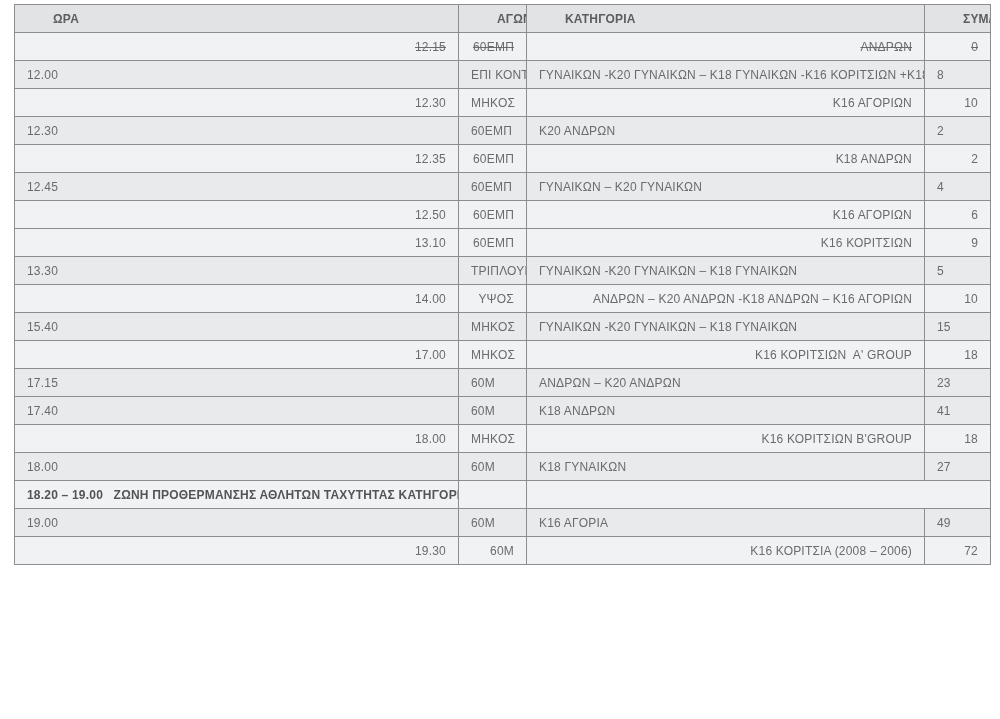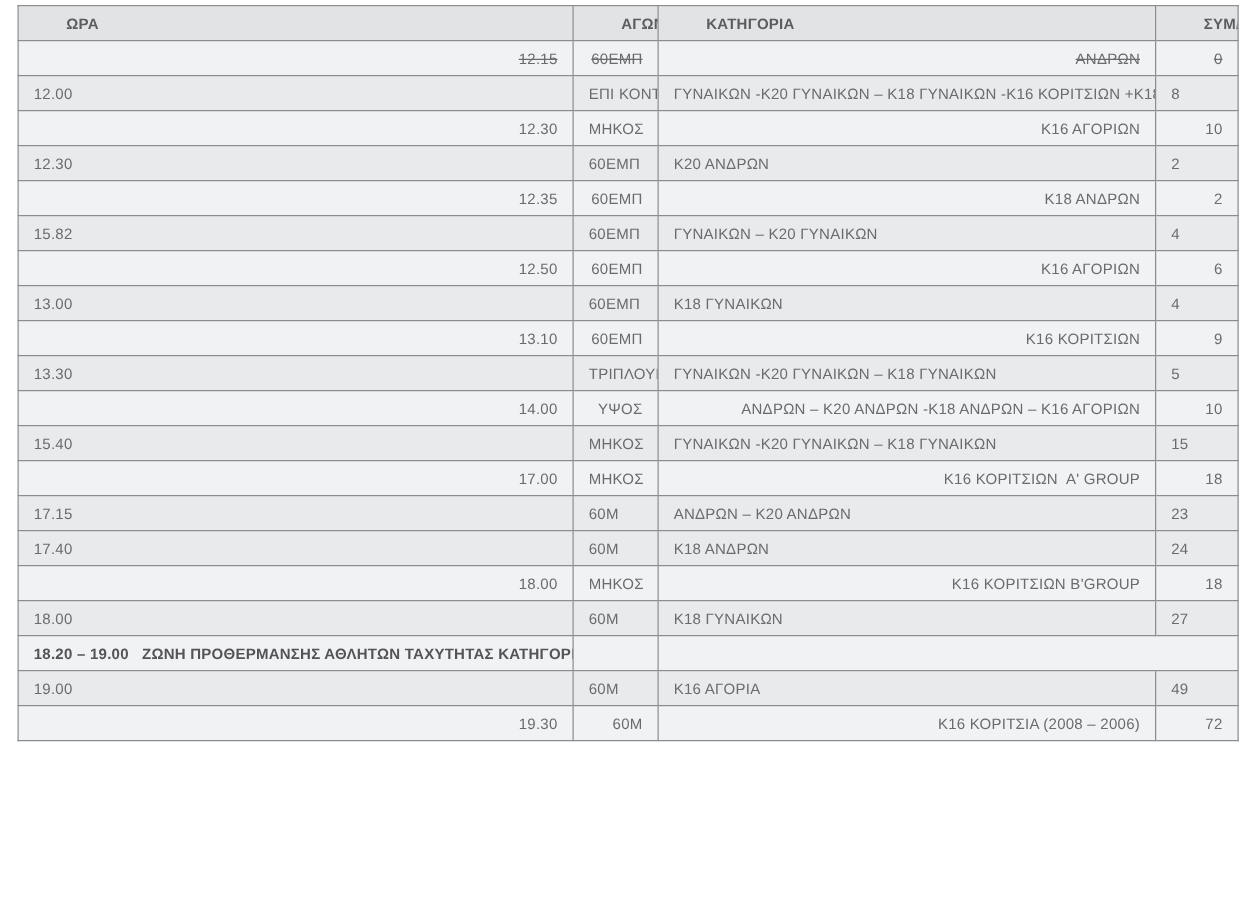--- a/index.html
+++ b/index.html
@@ -91,36 +91,30 @@
           <td>Κ20 ΑΝΔΡΩΝ</td>
           <td>2</td>
         </tr>
         <tr class="light">
           <td>12.35</td>
           <td>60ΕΜΠ</td>
           <td>Κ18 ΑΝΔΡΩΝ</td>
           <td>2</td>
         </tr>
         <tr class="dark">
-          <td>15.82</td>
+          <td>12.45</td>
           <td>60ΕΜΠ</td>
           <td>ΓΥΝΑΙΚΩΝ – Κ20 ΓΥΝΑΙΚΩΝ</td>
           <td>4</td>
         </tr>
         <tr class="light">
           <td>12.50</td>
           <td>60ΕΜΠ</td>
           <td>Κ16 ΑΓΟΡΙΩΝ</td>
           <td>6</td>
-        </tr>
-        <tr class="dark">
-          <td>13.00</td>
-          <td>60ΕΜΠ</td>
-          <td>Κ18 ΓΥΝΑΙΚΩΝ</td>
-          <td>4</td>
         </tr>
         <tr class="light">
           <td>13.10</td>
           <td>60ΕΜΠ</td>
           <td>Κ16 ΚΟΡΙΤΣΙΩΝ</td>
           <td>9</td>
         </tr>
         <tr class="dark">
           <td>13.30</td>
           <td>ΤΡΙΠΛΟΥΝ</td>
@@ -148,21 +142,21 @@
         <tr class="dark">
           <td>17.15</td>
           <td>60Μ</td>
           <td>ΑΝΔΡΩΝ – Κ20 ΑΝΔΡΩΝ</td>
           <td>23</td>
         </tr>
         <tr class="dark">
           <td>17.40</td>
           <td>60Μ</td>
           <td>Κ18 ΑΝΔΡΩΝ</td>
-          <td>24</td>
+          <td>41</td>
         </tr>
         <tr class="light">
           <td>18.00</td>
           <td>ΜΗΚΟΣ</td>
           <td>Κ16 ΚΟΡΙΤΣΙΩΝ Β'GROUP</td>
           <td>18</td>
         </tr>
         <tr class="dark">
           <td>18.00</td>
           <td>60Μ</td>

